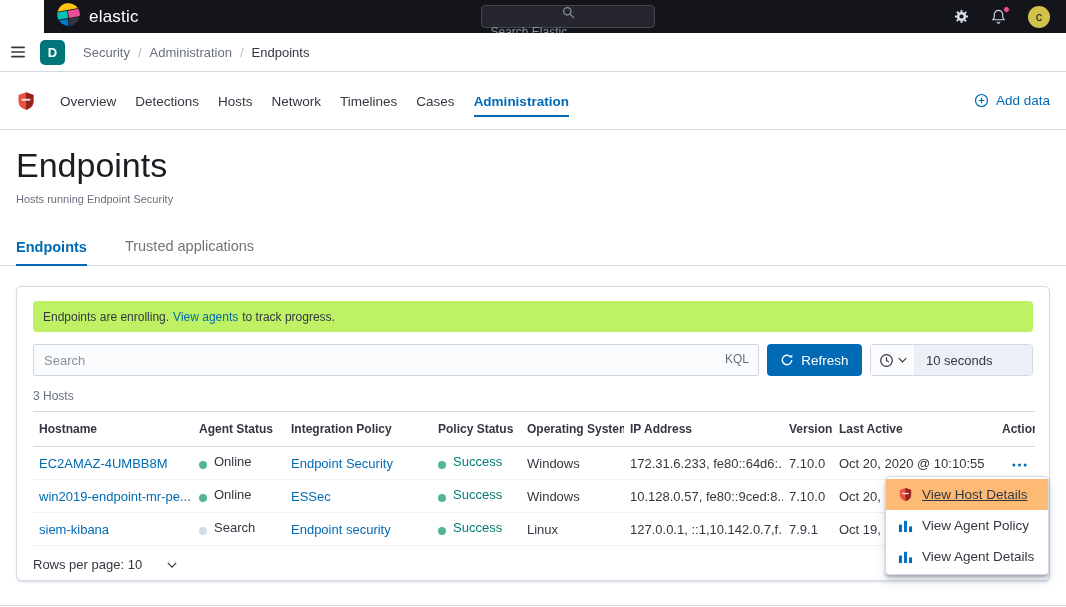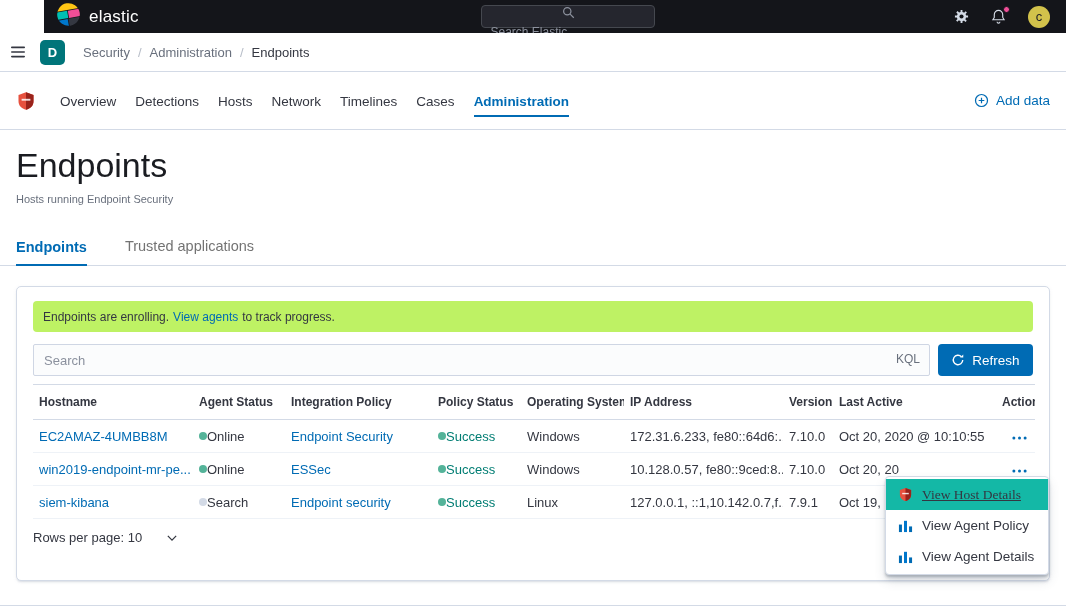--- a/index.html
+++ b/index.html
@@ -84,37 +84,37 @@
   .host-count { margin-top:13px; font-size:12px; color:#69707d; }
 
   table.endpoints { width:100%; border-collapse:collapse; table-layout:fixed; margin-top:8px; }
   table.endpoints th { height:35px; border-top:1px solid #d3dae6; border-bottom:1px solid #d3dae6;
                        font-size:12px; font-weight:700; color:#343741; text-align:left; padding:0 6px;
                        white-space:nowrap; overflow:hidden; }
   table.endpoints th.right, table.endpoints td.right { text-align:right; }
   table.endpoints td { height:33px; border-bottom:1px solid #eef2f7; font-size:13px; color:#343741;
                        padding:0 6px; white-space:nowrap; overflow:hidden; }
   .cell-link { color:#006bb4; cursor:pointer; }
-  .health { display:inline-flex; align-items:center; }
+  .health { display:inline-flex; align-items:flex-end; gap:7px; }
   .dot { width:8px; height:8px; border-radius:50%; display:inline-block; flex:0 0 8px; }
   .dot.online { background:#54b399; }
   .dot.offline { background:#d3dae6; }
   .success-text { color:#017d73; }
   .actions-btn { display:inline-flex; align-items:center; padding:4px 2px; }
 
   .rows-per-page { display:flex; align-items:center; gap:25px; margin-top:11px; font-size:13px; color:#343741; }
 
   
   .context-menu { position:absolute; left:885px; top:476px; width:164px; background:#fff;
                   border:1px solid #d3dae6; border-radius:4px; padding:2px 0;
                   box-shadow:0 6px 12px -1px rgba(65,78,101,.2), 0 4px 4px -1px rgba(65,78,101,.2),
                              0 2px 2px 0 rgba(65,78,101,.2); }
   .cm-item { display:flex; align-items:center; gap:8px; width:100%; height:31px; padding:0 12px;
              font-size:13.5px; color:#343741; }
-  .cm-item.hovered { background:#14b8a6; text-decoration:underline;font-family:Liberation Serif, serif; }
+  .cm-item.hovered { background:#fdba74; text-decoration:underline; }
   .cm-icon { display:flex; flex:0 0 16px; }
 
   .bottom-divider { position:absolute; left:0; right:0; top:605px; border-top:1px solid #d3dae6; }
 </style>
 </head>
 <body>
 
 <div class="screen">
 
   <header class="topbar">
@@ -245,22 +245,41 @@
       </div>
       <button class="refresh-btn">
         <span style="display:flex">
           <svg viewBox="0 0 16 16" width="14" height="14" fill="none" stroke="#fff" stroke-width="1.6">
             <path d="M13.4 8a5.4 5.4 0 1 1-1.5-3.8"></path>
             <path d="M14 1.6v3.6h-3.6z" fill="#fff" stroke="none"></path>
           </svg>
         </span>
         <span>Refresh</span>
       </button>
+      <div class="interval">
+        <button class="interval-left">
+          <span style="display:flex">
+            <svg viewBox="0 0 16 16" width="15" height="15" fill="none" stroke="#343741" stroke-width="1.3">
+              <circle cx="8" cy="8" r="6.2"></circle>
+                <path d="M8 4.5V8l2.5 1.5"></path>
+            </svg>
+          </span>
+          <span style="display:flex">
+            <svg viewBox="0 0 12 7" width="9" height="6" fill="none" stroke="#343741" stroke-width="1.5">
+              <path d="M1 1l5 5 5-5"></path>
+            </svg>
+          </span>
+        </button>
+        <div class="interval-right">
+          <span>10 seconds</span>
+        </div>
+      </div>
     </div>
 
+    <div class="host-count">3 Hosts</div>
 
     <table class="endpoints">
       <colgroup>
         <col style="width:160px">
           <col style="width:92px">
           <col style="width:147px">
           <col style="width:89px">
         <col style="width:103px">
           <col style="width:159px">
           <col style="width:50px">

